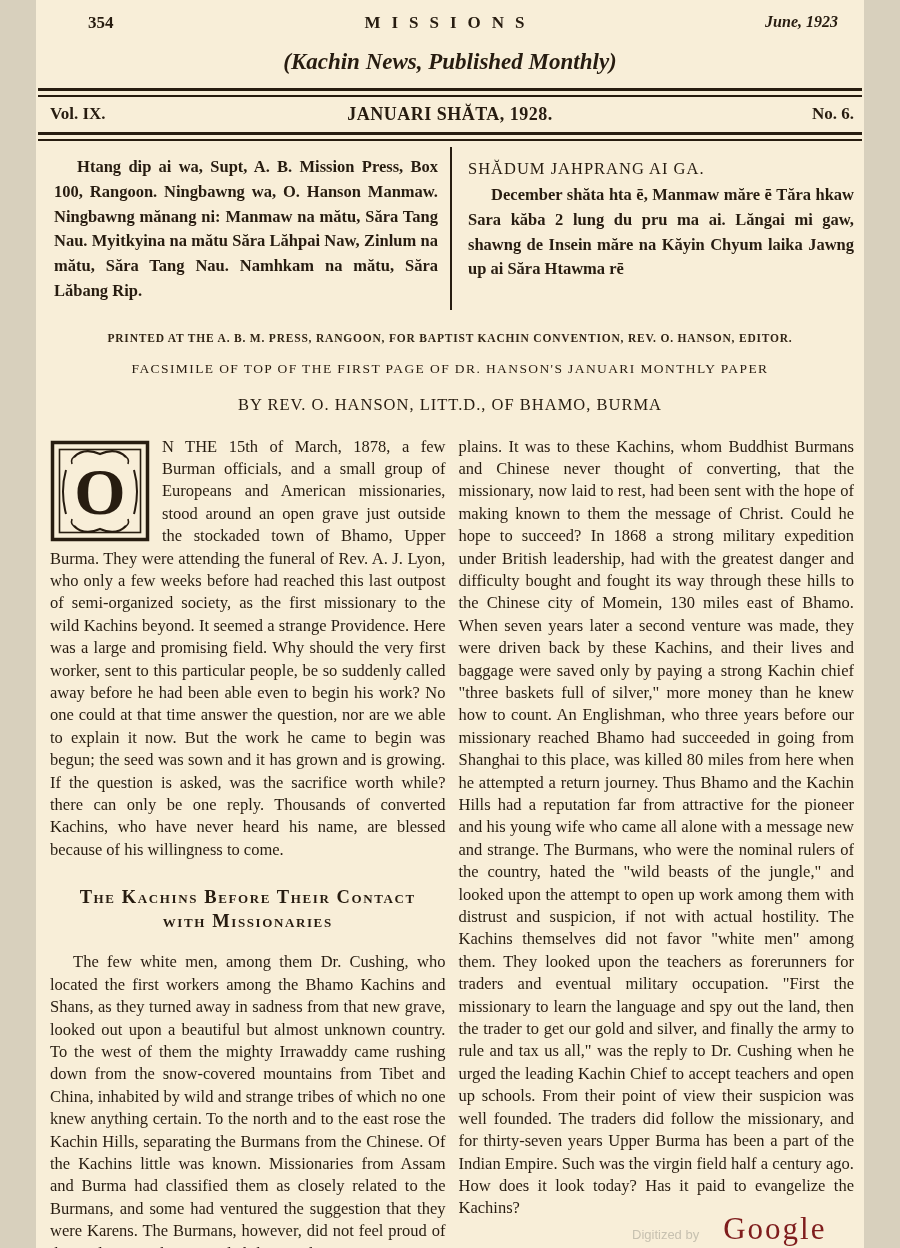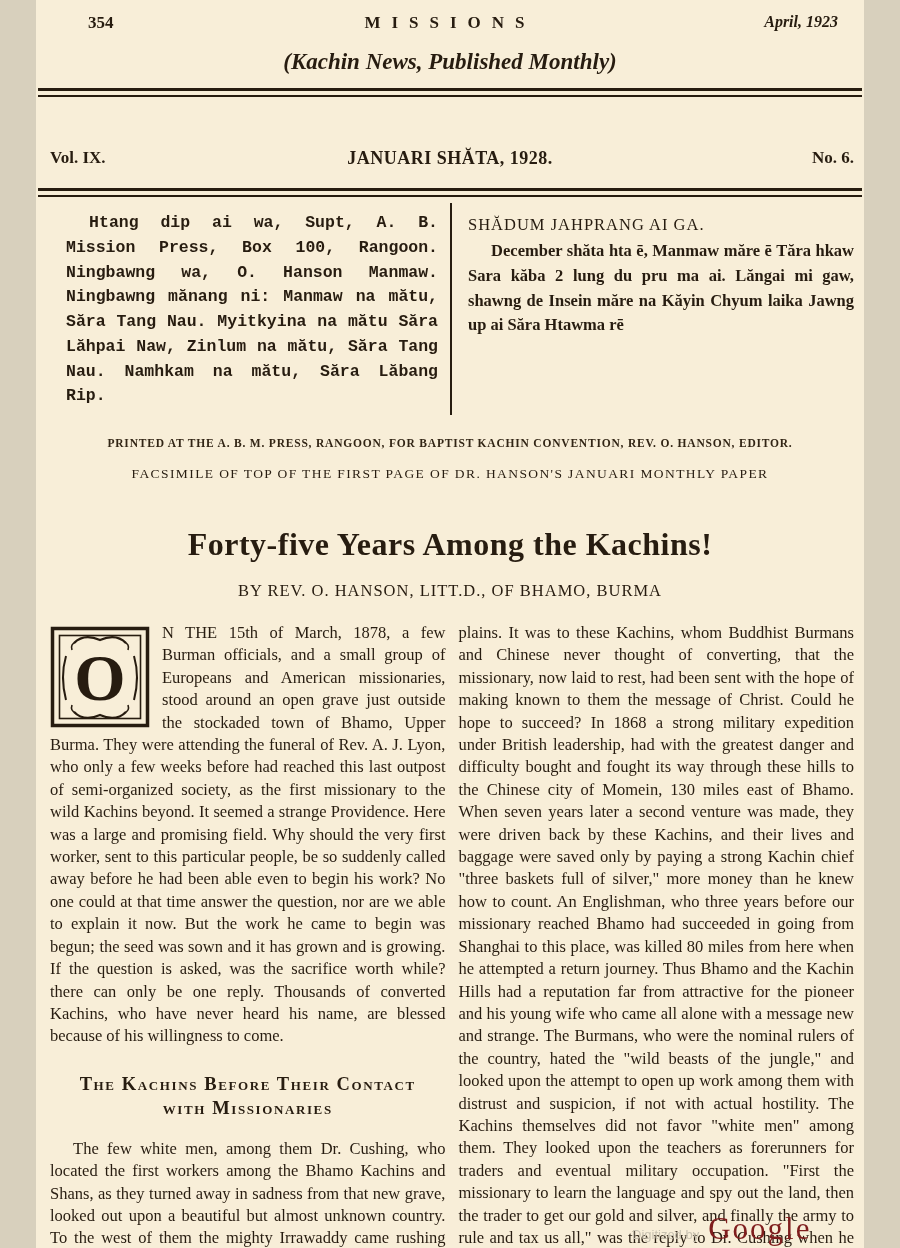--- a/index.html
+++ b/index.html
@@ -48,41 +48,39 @@
   }
   .rule-double{
     height:4px;
     border-top:3px solid #271c10;
     border-bottom:2px solid #271c10;
     margin:0 2px;
   }
   .rule-top{margin-top:13px;}
   .vol-row{
     position:relative;
-    padding:7px 10px 18px 14px;
+    padding:7px 10px 6px 14px;
     height:22px;
     font-weight:bold;
-    margin-top:44px;
   }
   .vol-row .vol{float:left;font-size:17px;}
   .vol-row .issue-date{
     position:absolute;left:50%;transform:translateX(-50%);
     font-size:18px;letter-spacing:0.5px;
   }
   .vol-row .number{float:right;font-size:17px;}
   .mast-cols{
     display:flex;
     align-items:stretch;
     padding:6px 0 2px 0;
   }
   .mast-left{
     flex:1 1 50%;
-    padding:8px 12px 6px 30px;
+    padding:8px 12px 6px 18px;
     box-sizing:border-box;
-    font-family:Liberation Mono, monospace;
   }
   .mast-left p{
     margin:0;
     font-size:16.5px;
     font-weight:bold;
     line-height:1.5;
     text-align:justify;
     text-indent:1.4em;
   }
   .mast-right{
@@ -162,21 +160,21 @@
     letter-spacing:1.6px;
     line-height:1.3;
   }
   
   .watermark{
     position:absolute;
     left:596px;
     bottom:1px;
     display:flex;
     align-items:baseline;
-    gap:9px;
+    gap:24px;
     white-space:nowrap;
   }
   .watermark .prefix{
     font-family:"Liberation Sans", sans-serif;
     font-size:13px;
     color:#c7c1b0;
   }
   .watermark .google{
     font-size:31px;
     color:#7f1d1d;
@@ -184,21 +182,21 @@
   }
 </style>
 </head>
 <body>
 
 <div class="page">
 
   <div class="running-header">
     <span class="pageno">354</span>
     <span class="center">MISSIONS</span>
-    <span class="date">April, 1923</span>
+    <span class="date">June, 1923</span>
   </div>
 
   <div>
     <div class="mast-subtitle">(Kachin News, Published Monthly)</div>
 
     <div class="rule-double rule-top"></div>
     <div class="vol-row">
       <span class="vol">Vol. IX.</span>
       <span class="issue-date">JANUARI SHĂTA, 1928.</span>
       <span class="number">No. 6.</span>
@@ -214,21 +212,20 @@
         <p>December shăta hta ē, Manmaw măre ē Tăra hkaw Sara kăba 2 lung du pru ma ai.  Lăngai mi gaw, shawng de Insein măre na Kăyin Chyum laika Jawng up ai Săra Htawma rē</p>
       </div>
     </div>
 
     <div class="imprint">PRINTED AT THE A. B. M. PRESS, RANGOON, FOR BAPTIST KACHIN CONVENTION, REV. O. HANSON, EDITOR.</div>
   </div>
 
   <div class="facs-caption">FACSIMILE OF TOP OF THE FIRST PAGE OF DR. HANSON'S JANUARI MONTHLY PAPER</div>
 
   <div>
-    <h1 class="article-title">Forty-five Years Among the Kachins!</h1>
     <div class="byline">BY REV. O. HANSON, LITT.D., OF BHAMO, BURMA</div>
 
     <div class="columns">
 
       <div class="col">
         <p>
           <span class="dropcap-box">
             <svg width="100" height="102" viewBox="0 0 100 102">
               <rect x="2.5" y="2.5" width="95" height="97" fill="none" stroke="#271c10" stroke-width="3.5"></rect>
               <rect x="9.5" y="9.5" width="81" height="83" fill="none" stroke="#271c10" stroke-width="1.6"></rect>

